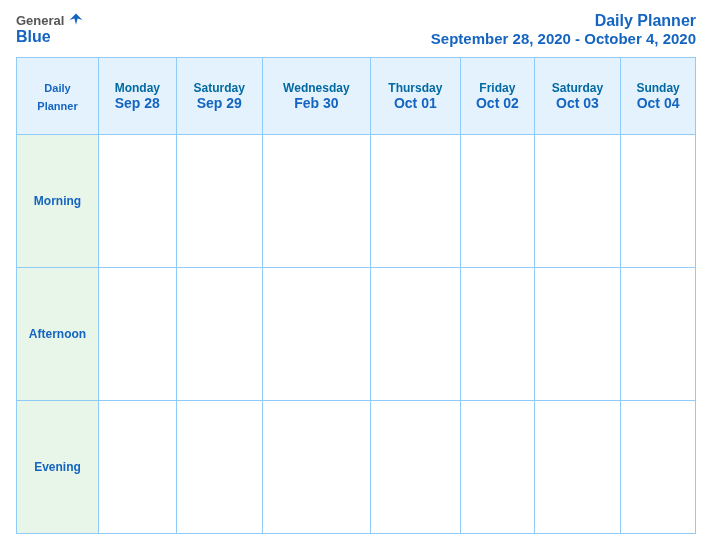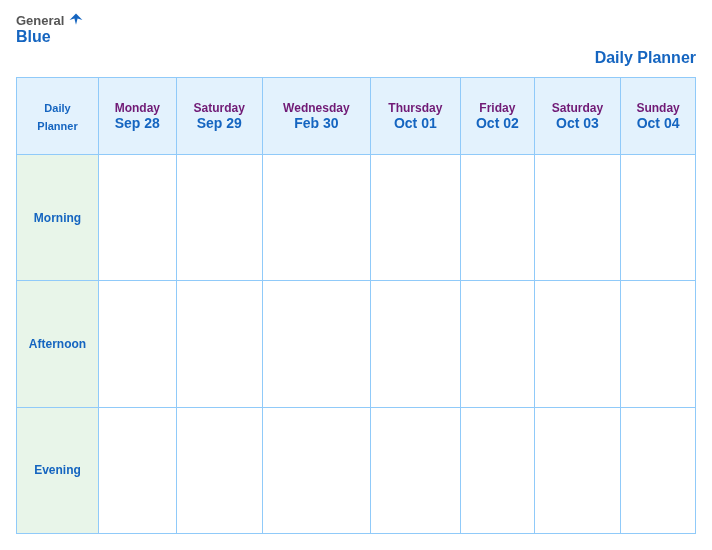--- a/index.html
+++ b/index.html
@@ -51,21 +51,20 @@
     }
 
     .title-area {
       text-align: right;
     }
 
     .planner-title {
       font-size: 16px;
       color: #1565c0;
       font-weight: bold;
-      margin-top: 37px;
     }
 
     .planner-date-range {
       font-size: 15px;
       color: #1565c0;
       font-weight: bold;
     }
 
     .calendar-table {
       width: 100%;
@@ -87,21 +86,21 @@
     .header-cell-main {
       font-size: 11px;
       font-weight: bold;
       color: #1565c0;
       line-height: 1.3;
     }
 
     .header-day-name {
       font-size: 12px;
       font-weight: bold;
-      color: #701a75;
+      color: #0369a1;
       display: block;
       text-align: center;
     }
 
     .header-day-date {
       font-size: 14px;
       color: #1565c0;
       display: block;
     }
 
@@ -137,20 +136,21 @@
     <div class="logo-text">
       <span class="logo-general">General</span>
       <svg class="logo-icon" viewBox="0 0 20 20">
         <polygon points="10,2 18,10 12,8 10,16 8,8 2,10" fill="#1565c0"></polygon>
       </svg>
     </div>
     <span class="logo-blue">Blue</span>
   </div>
   <div class="title-area">
     <div class="planner-title">Daily Planner</div>
+    <div class="planner-date-range">September 28, 2020 - October 4, 2020</div>
   </div>
 </div>
 
 <table class="calendar-table">
   <thead>
     <tr class="header-row">
       <th class="col-daily-planner">
         <span class="header-cell-main">Daily<br>Planner</span>
       </th>
       <th>

